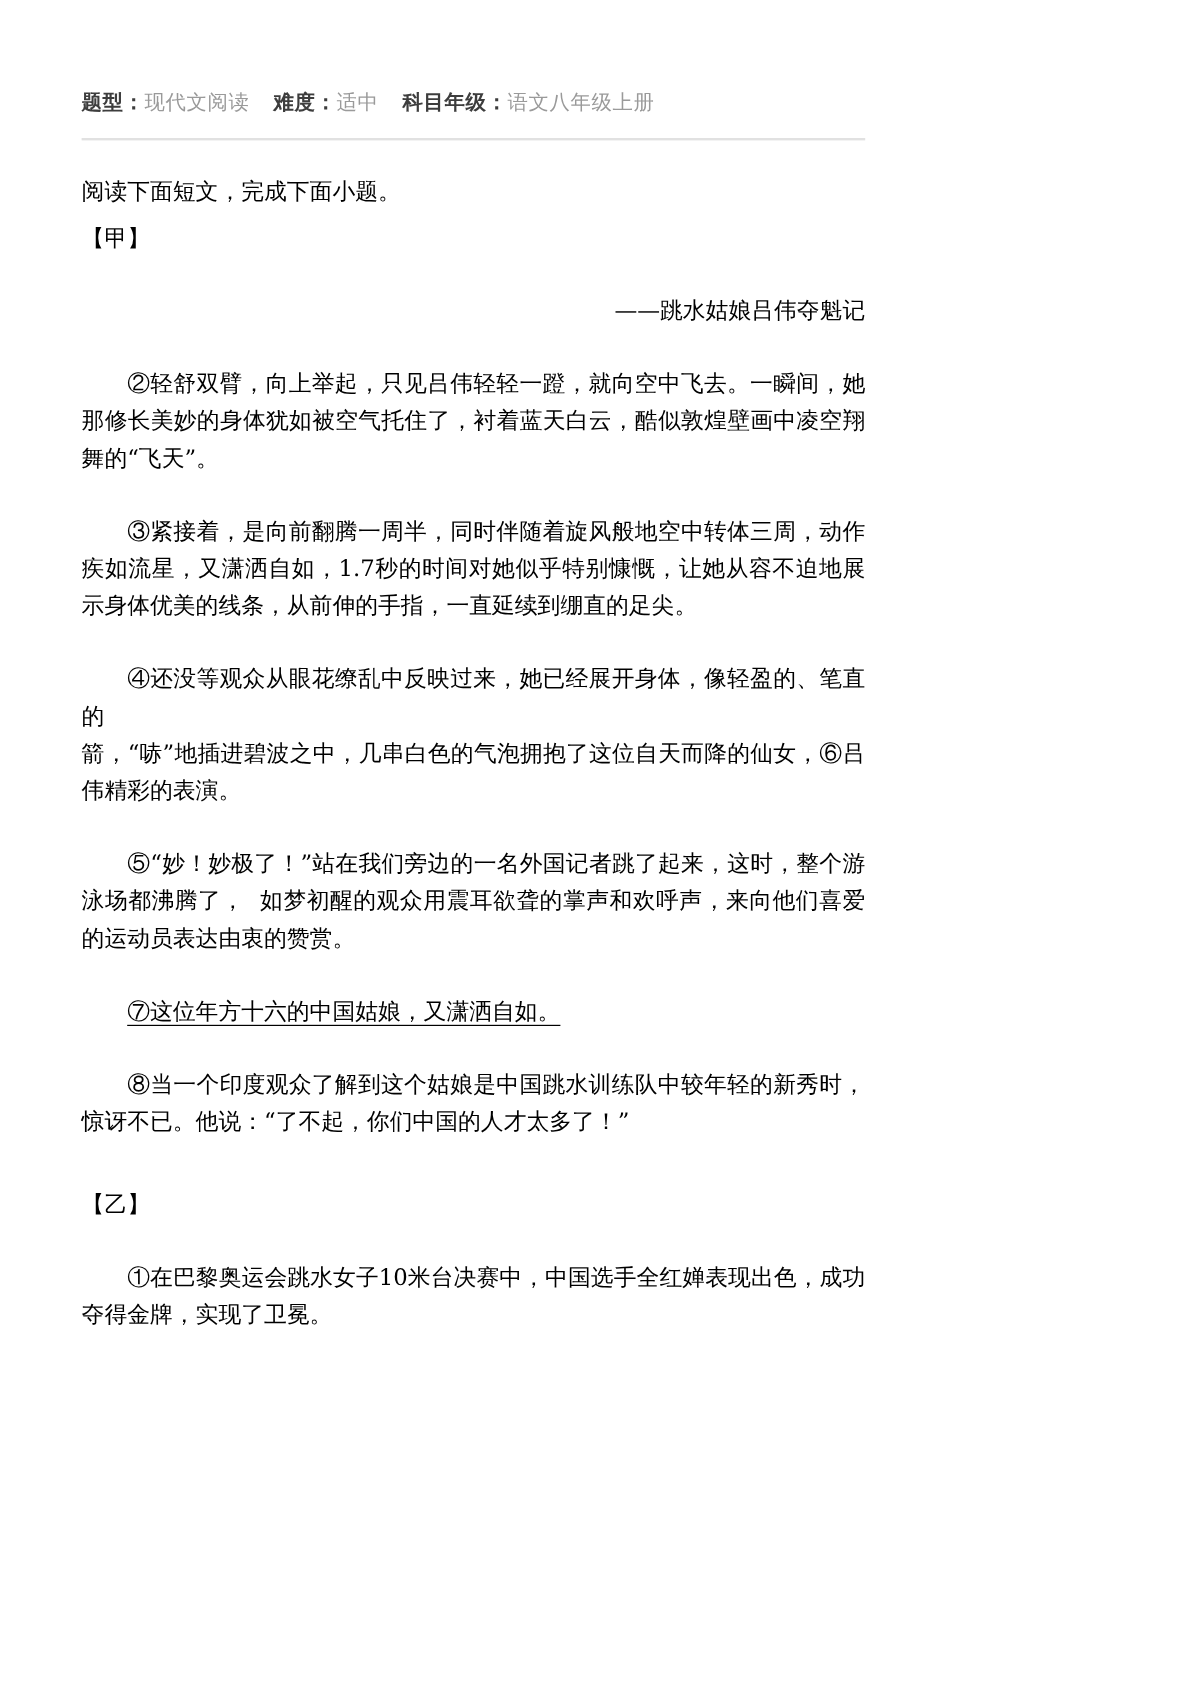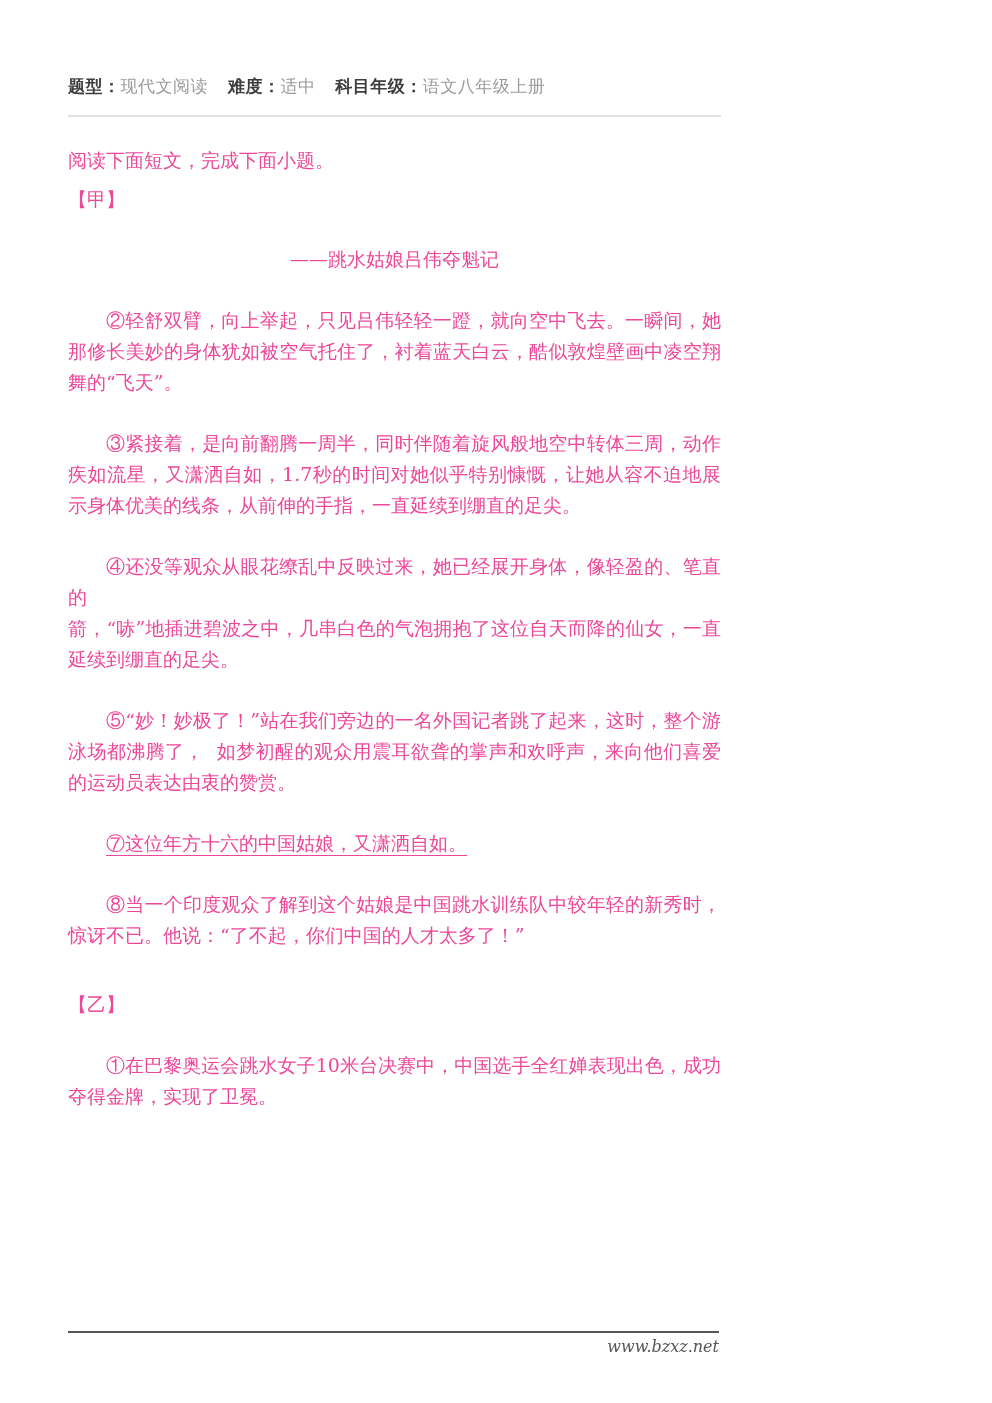--- a/index.html
+++ b/index.html
@@ -32,27 +32,27 @@
     margin-top: 19px;
     height: 2px;
     background: #e1e1e1;
     border: none;
   }
 
   p { margin: 0; }
   .bodytext {
     font-size: 19px;
     line-height: 31px;
-    color: #ec4899;
+    color: #000000;
   }
   .intro { margin-top: 28px; }
   .section-label { margin-top: 8px; }
   .section-label-yi { margin-top: 38px; }
   .passage-title  { margin-top: 25px; text-align: center; }
-  .passage-subtitle { margin-top: 29px; text-align: center; }
+  .passage-subtitle { margin-top: 29px; text-align: right; }
   .para {
     margin-top: 30px;
     text-indent: 2em;
     text-align: justify;
     white-space: pre-wrap;
   }
   .underline {
     text-decoration: underline;
     text-underline-offset: 5px;
   }
@@ -93,27 +93,23 @@
 
     <p class="bodytext intro">阅读下面短文，完成下面小题。</p>
 
     <p class="bodytext section-label">【甲】</p>
 
     <p class="bodytext passage-subtitle">——跳水姑娘吕伟夺魁记</p>
 
     <p class="bodytext para">②轻舒双臂，向上举起，只见吕伟轻轻一蹬，就向空中飞去。一瞬间，她那修长美妙的身体犹如被空气托住了，衬着蓝天白云，酷似敦煌壁画中凌空翔舞的“飞天”。</p>
     <p class="bodytext para">③紧接着，是向前翻腾一周半，同时伴随着旋风般地空中转体三周，动作疾如流星，又潇洒自如，1.7秒的时间对她似乎特别慷慨，让她从容不迫地展示身体优美的线条，从前伸的手指，一直延续到绷直的足尖。</p>
     <p class="bodytext para">④还没等观众从眼花缭乱中反映过来，她已经展开身体，像轻盈的、笔直的
-箭，“哧”地插进碧波之中，几串白色的气泡拥抱了这位自天而降的仙女，一直延续到绷直的足尖。</p>
+箭，“哧”地插进碧波之中，几串白色的气泡拥抱了这位自天而降的仙女，⑥吕伟精彩的表演。</p>
     <p class="bodytext para">⑤“妙！妙极了！”站在我们旁边的一名外国记者跳了起来，这时，整个游泳场都沸腾了，  如梦初醒的观众用震耳欲聋的掌声和欢呼声，来向他们喜爱的运动员表达由衷的赞赏。</p>
     <p class="bodytext para underline">⑦这位年方十六的中国姑娘，又潇洒自如。</p>
     <p class="bodytext para">⑧当一个印度观众了解到这个姑娘是中国跳水训练队中较年轻的新秀时，惊讶不已。他说：“了不起，你们中国的人才太多了！”</p>
 
     <p class="bodytext section-label section-label-yi">【乙】</p>
     <p class="bodytext para">①在巴黎奥运会跳水女子10米台决赛中，中国选手全红婵表现出色，成功夺得金牌，实现了卫冕。</p>
 
   </div>
 
-  <div class="footer">
-    <div class="footer-line"></div>
-    <div class="footer-site">www.bzxz.net</div>
-  </div>
 </div>
 
 </body></html>

